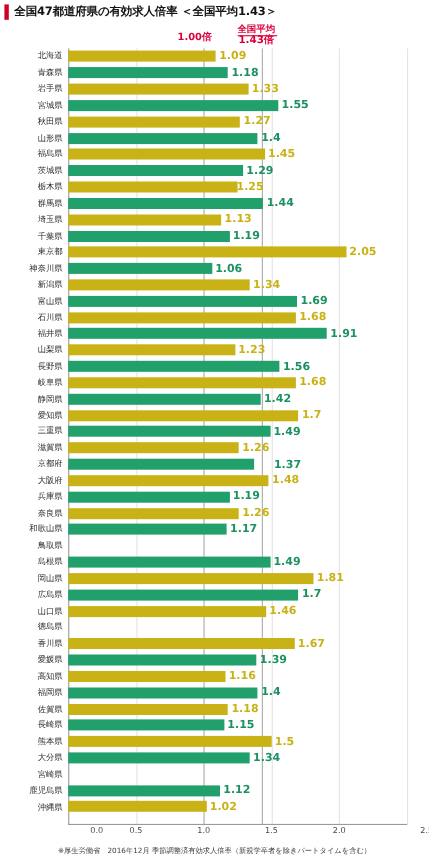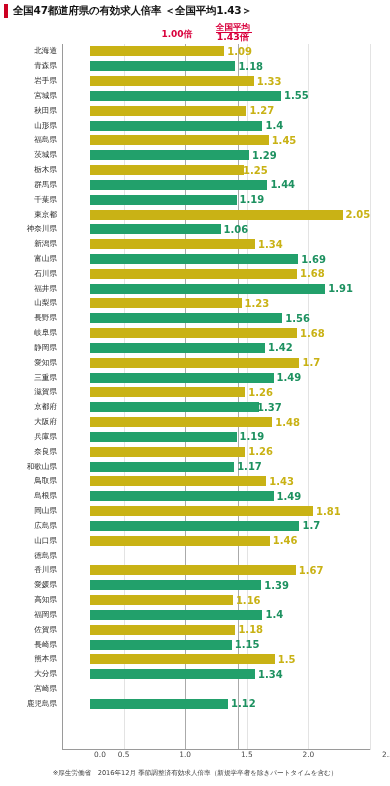--- a/index.html
+++ b/index.html
@@ -37,21 +37,21 @@
   .gridline.major{background:#aaaaaa;}
   .axisline{position:absolute;top:0;bottom:0;width:1px;background:#9a9a9a;}
 
   #rows{position:absolute;left:0;top:22px;width:390px;}
   .row{height:14.83px;position:relative;}
   .rowlabel{
     position:absolute;left:0;top:0;width:57px;height:14.83px;
     display:flex;align-items:center;justify-content:flex-end;
     font-size:7.6px;color:#2b2b2b;white-space:nowrap;
   }
-  .barwrap{position:absolute;left:62px;top:0;height:14.83px;right:0;margin-left:28px;}
+  .barwrap{position:absolute;left:62px;top:0;height:14.83px;right:0;}
   .bar{position:absolute;left:0;top:2.4px;height:10px;}
   .bar.gold{background:#c9b215;}
   .bar.green{background:#22a06b;}
   .barval{
     position:absolute;top:0;height:14.83px;display:flex;align-items:center;
     font-size:10px;font-weight:bold;white-space:nowrap;padding-left:3px;
   }
   .barval.gold{color:#c9b215;}
   .barval.green{color:#1d9160;}
 
@@ -158,20 +158,27 @@
         </div>
       </div>
       <div class="row">
         <div class="rowlabel">群馬県</div>
         <div class="barwrap">
           <div class="bar green" style="width: 177.408px;"></div>
           <div class="barval green" style="left: 177.408px;">1.44</div>
         </div>
       </div>
       <div class="row">
+        <div class="rowlabel">埼玉県</div>
+        <div class="barwrap">
+          <div class="bar gold" style="width: 139.216px;"></div>
+          <div class="barval gold" style="left: 139.216px;">1.13</div>
+        </div>
+      </div>
+      <div class="row">
         <div class="rowlabel">千葉県</div>
         <div class="barwrap">
           <div class="bar green" style="width: 146.608px;"></div>
           <div class="barval green" style="left: 146.608px;">1.19</div>
         </div>
       </div>
       <div class="row">
         <div class="rowlabel">東京都</div>
         <div class="barwrap">
           <div class="bar gold" style="width: 252.56px;"></div>
@@ -259,21 +266,21 @@
         <div class="rowlabel">滋賀県</div>
         <div class="barwrap">
           <div class="bar gold" style="width: 155.232px;"></div>
           <div class="barval gold" style="left: 155.232px;">1.26</div>
         </div>
       </div>
       <div class="row">
         <div class="rowlabel">京都府</div>
         <div class="barwrap">
           <div class="bar green" style="width: 168.784px;"></div>
-          <div class="barval green" style="left: 164px;">1.37</div>
+          <div class="barval green" style="left: 184px;">1.37</div>
         </div>
       </div>
       <div class="row">
         <div class="rowlabel">大阪府</div>
         <div class="barwrap">
           <div class="bar gold" style="width: 182.336px;"></div>
           <div class="barval gold" style="left: 182.336px;">1.48</div>
         </div>
       </div>
       <div class="row">
@@ -292,24 +299,20 @@
       </div>
       <div class="row">
         <div class="rowlabel">和歌山県</div>
         <div class="barwrap">
           <div class="bar green" style="width: 144.144px;"></div>
           <div class="barval green" style="left: 144.144px;">1.17</div>
         </div>
       </div>
       <div class="row">
         <div class="rowlabel">鳥取県</div>
-        <div class="barwrap">
-          <div class="bar gold" style="width: 176.176px;"></div>
-          <div class="barval gold" style="left: 176.176px;">1.43</div>
-        </div>
       </div>
       <div class="row">
         <div class="rowlabel">島根県</div>
         <div class="barwrap">
           <div class="bar green" style="width: 183.568px;"></div>
           <div class="barval green" style="left: 183.568px;">1.49</div>
         </div>
       </div>
       <div class="row">
         <div class="rowlabel">岡山県</div>
@@ -394,25 +397,32 @@
       <div class="row">
         <div class="rowlabel">宮崎県</div>
       </div>
       <div class="row">
         <div class="rowlabel">鹿児島県</div>
         <div class="barwrap">
           <div class="bar green" style="width: 137.984px;"></div>
           <div class="barval green" style="left: 137.984px;">1.12</div>
         </div>
       </div>
+      <div class="row">
+        <div class="rowlabel">沖縄県</div>
+        <div class="barwrap">
+          <div class="bar gold" style="width: 125.664px;"></div>
+          <div class="barval gold" style="left: 125.664px;">1.02</div>
+        </div>
+      </div>
     </div>
 
   <div id="axis-baseline"></div>
   <div id="xaxis">
-      <div class="xtick" style="left: 16px; padding-left: 44px;">0.0</div>
+      <div class="xtick" style="left: 4px; padding-left: 44px;">0.0</div>
       <div class="xtick" style="left: 61.6px;">0.5</div>
       <div class="xtick" style="left: 123.2px;">1.0</div>
       <div class="xtick" style="left: 184.8px;">1.5</div>
       <div class="xtick" style="left: 246.4px;">2.0</div>
       <div class="xtick" style="left: 326px;">2.5</div>
     </div>
 </div>
 
 <div id="footnote">※厚生労働省　2016年12月 季節調整済有効求人倍率（新規学卒者を除きパートタイムを含む）</div>
 

